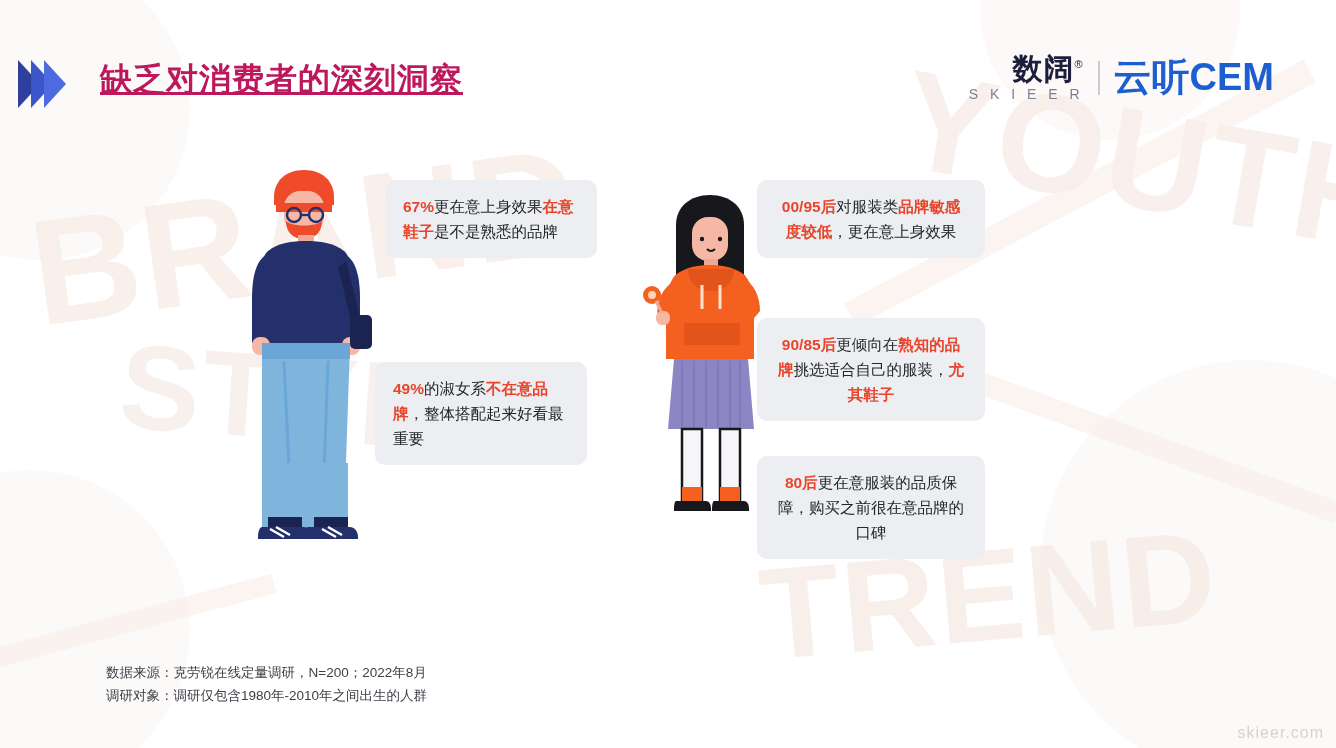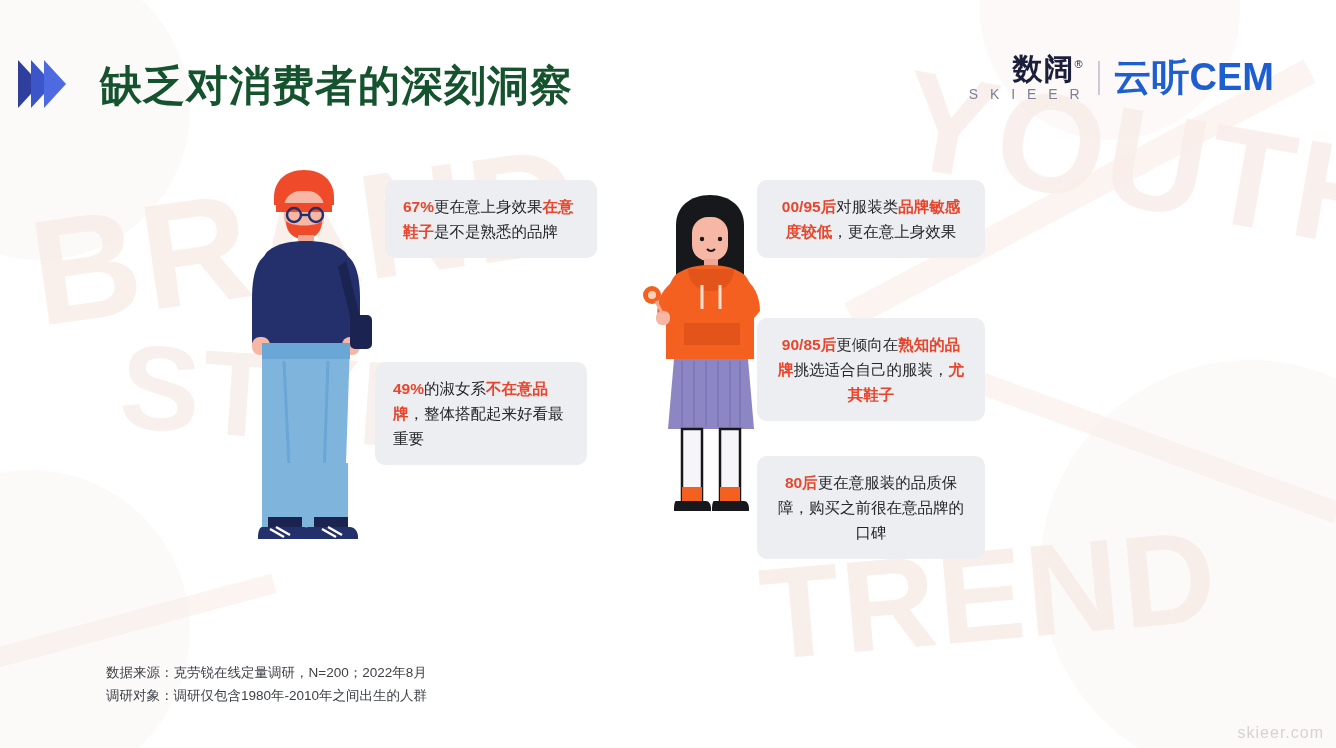--- a/index.html
+++ b/index.html
@@ -70,25 +70,26 @@
     border-left: 22px solid #2b3a8f;
   }
   .arrow.a1 { border-left-color: #2f3f9e; }
   .arrow.a2 { border-left-color: #3c55c9; margin-left: -9px; }
   .arrow.a3 { border-left-color: #4d6ae0; margin-left: -9px; }
 
   .page-title {
     position: absolute;
     left: 100px;
     top: 58px;
-    font-size: 42px;
-    font-weight: 700;
-    color: #14532d;
+    font-size: 32px;
+    font-weight: 700;
+    color: #be185d;
     letter-spacing: 1px;
     white-space: nowrap;
+    text-decoration: underline;
   }
 
   .brand {
     position: absolute;
     right: 62px;
     top: 52px;
     display: flex;
     align-items: center;
     gap: 14px;
   }

